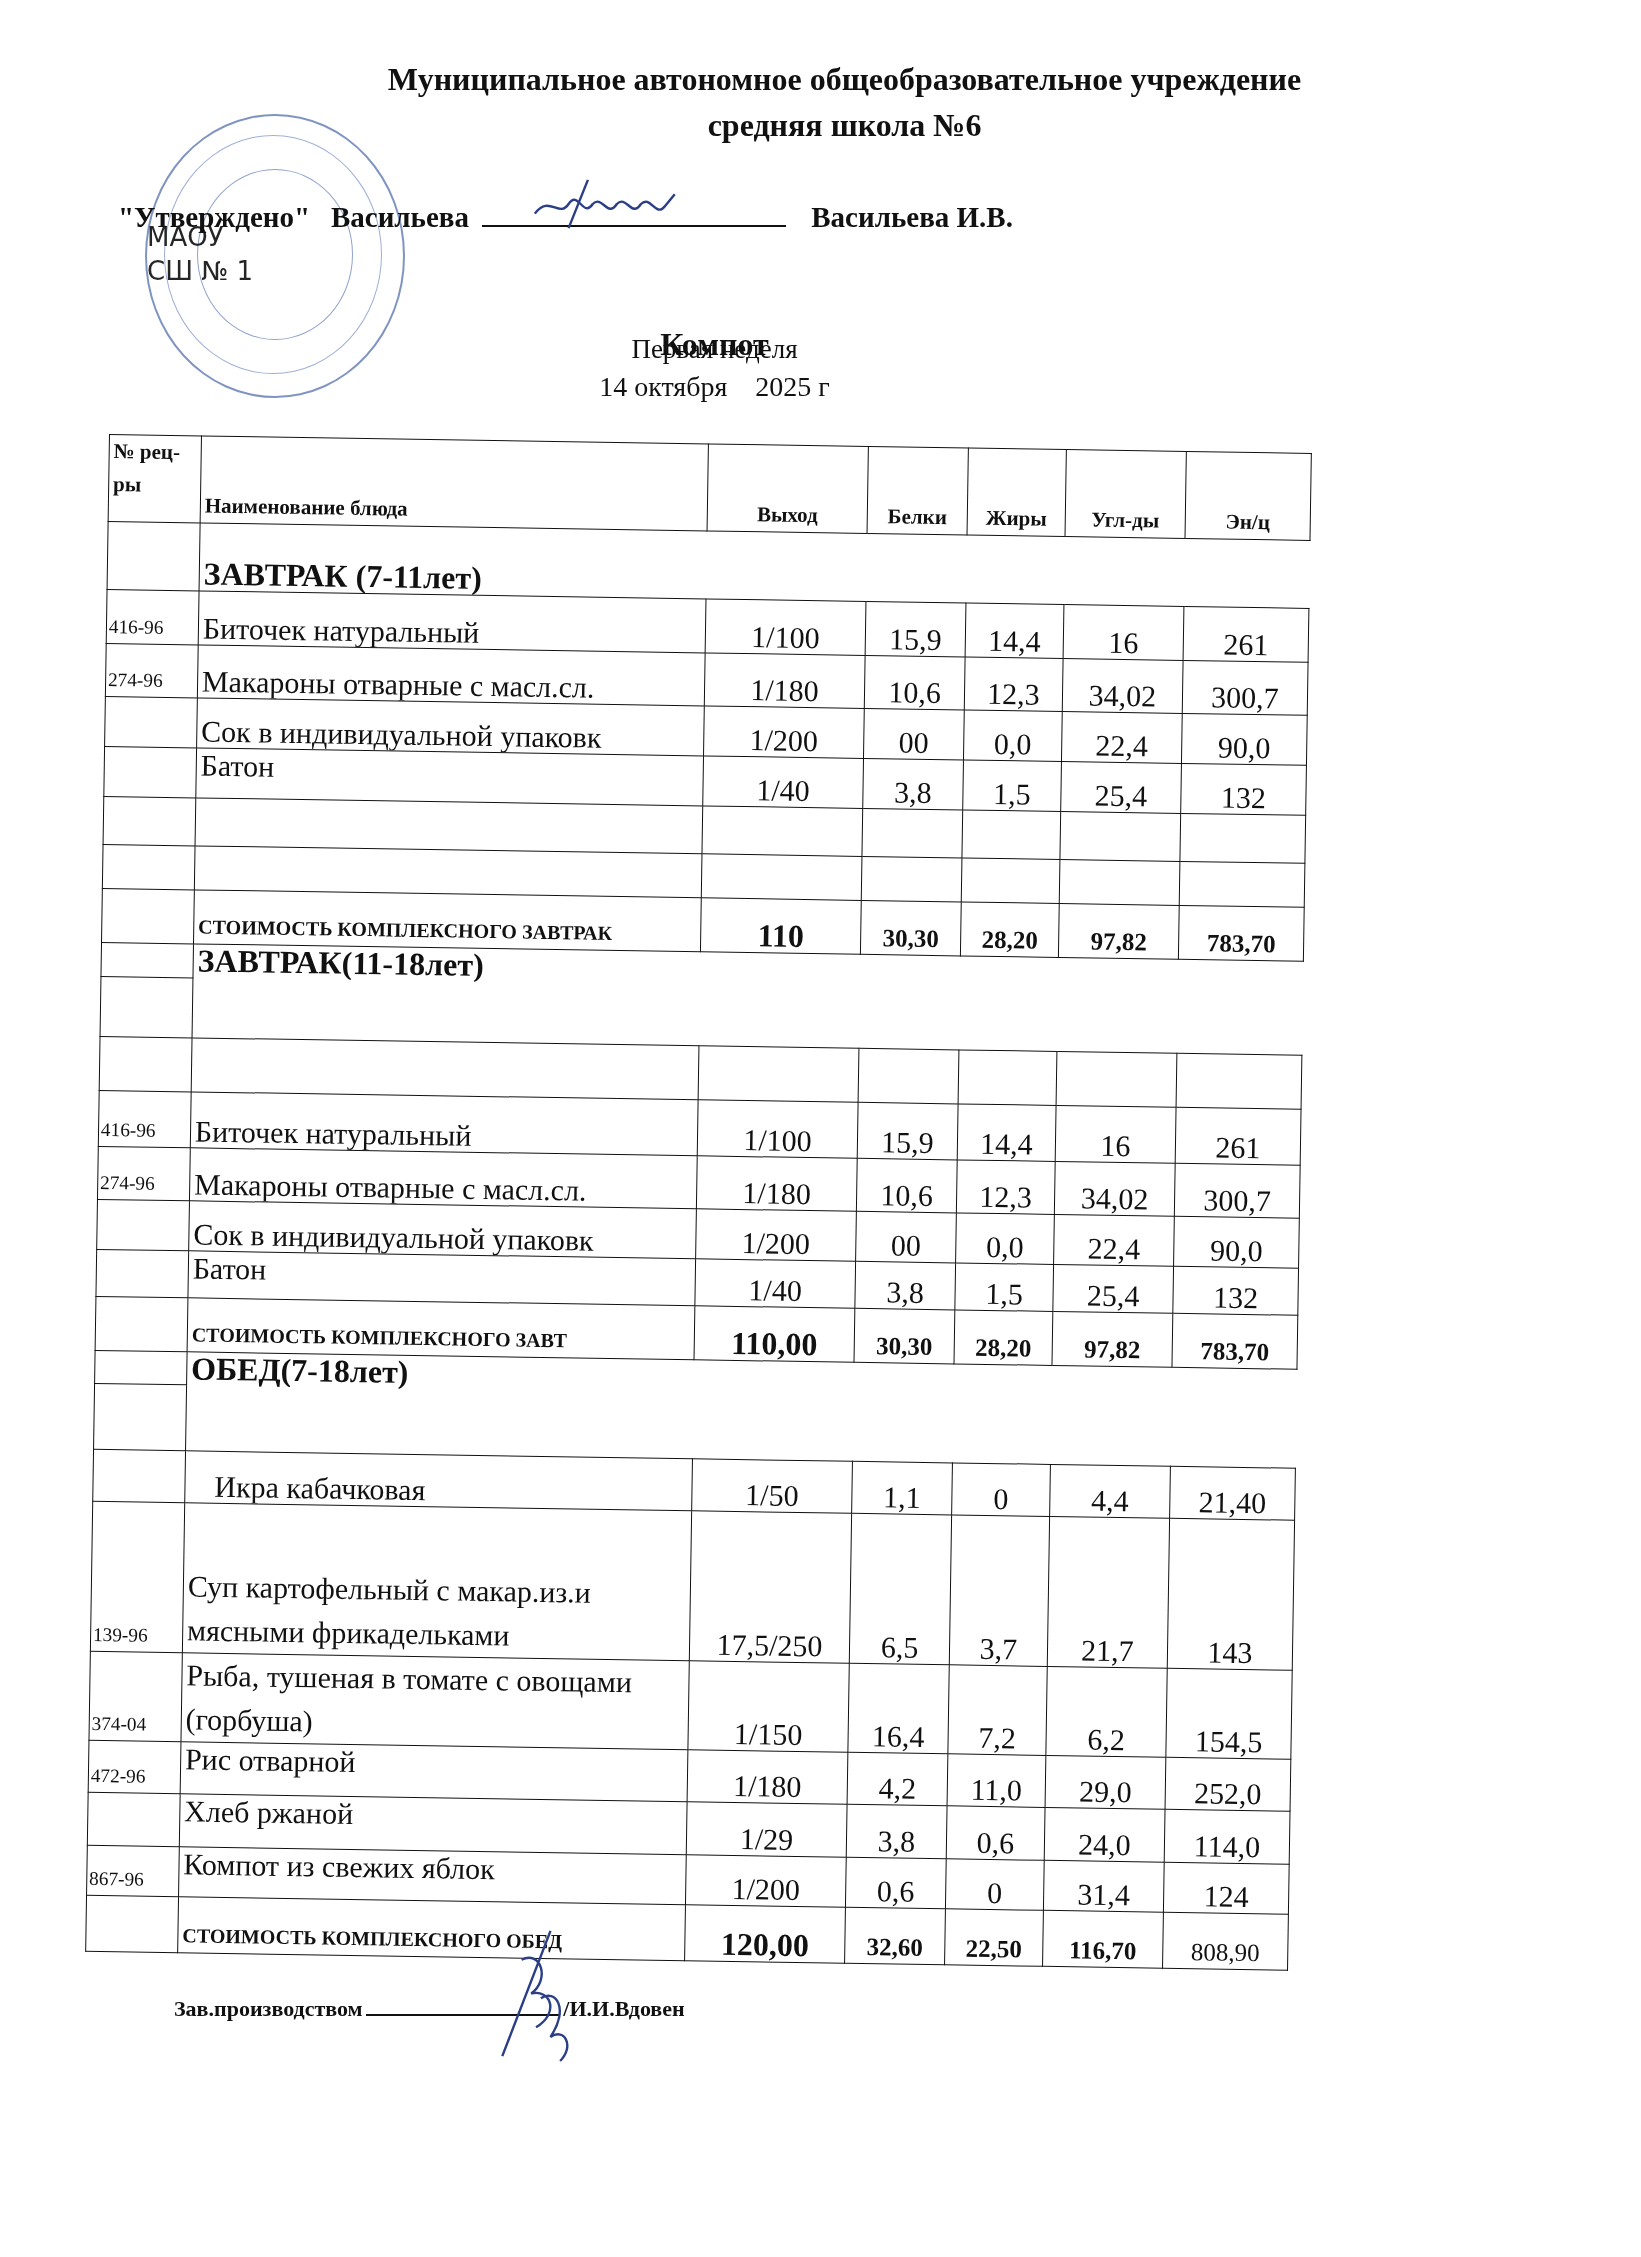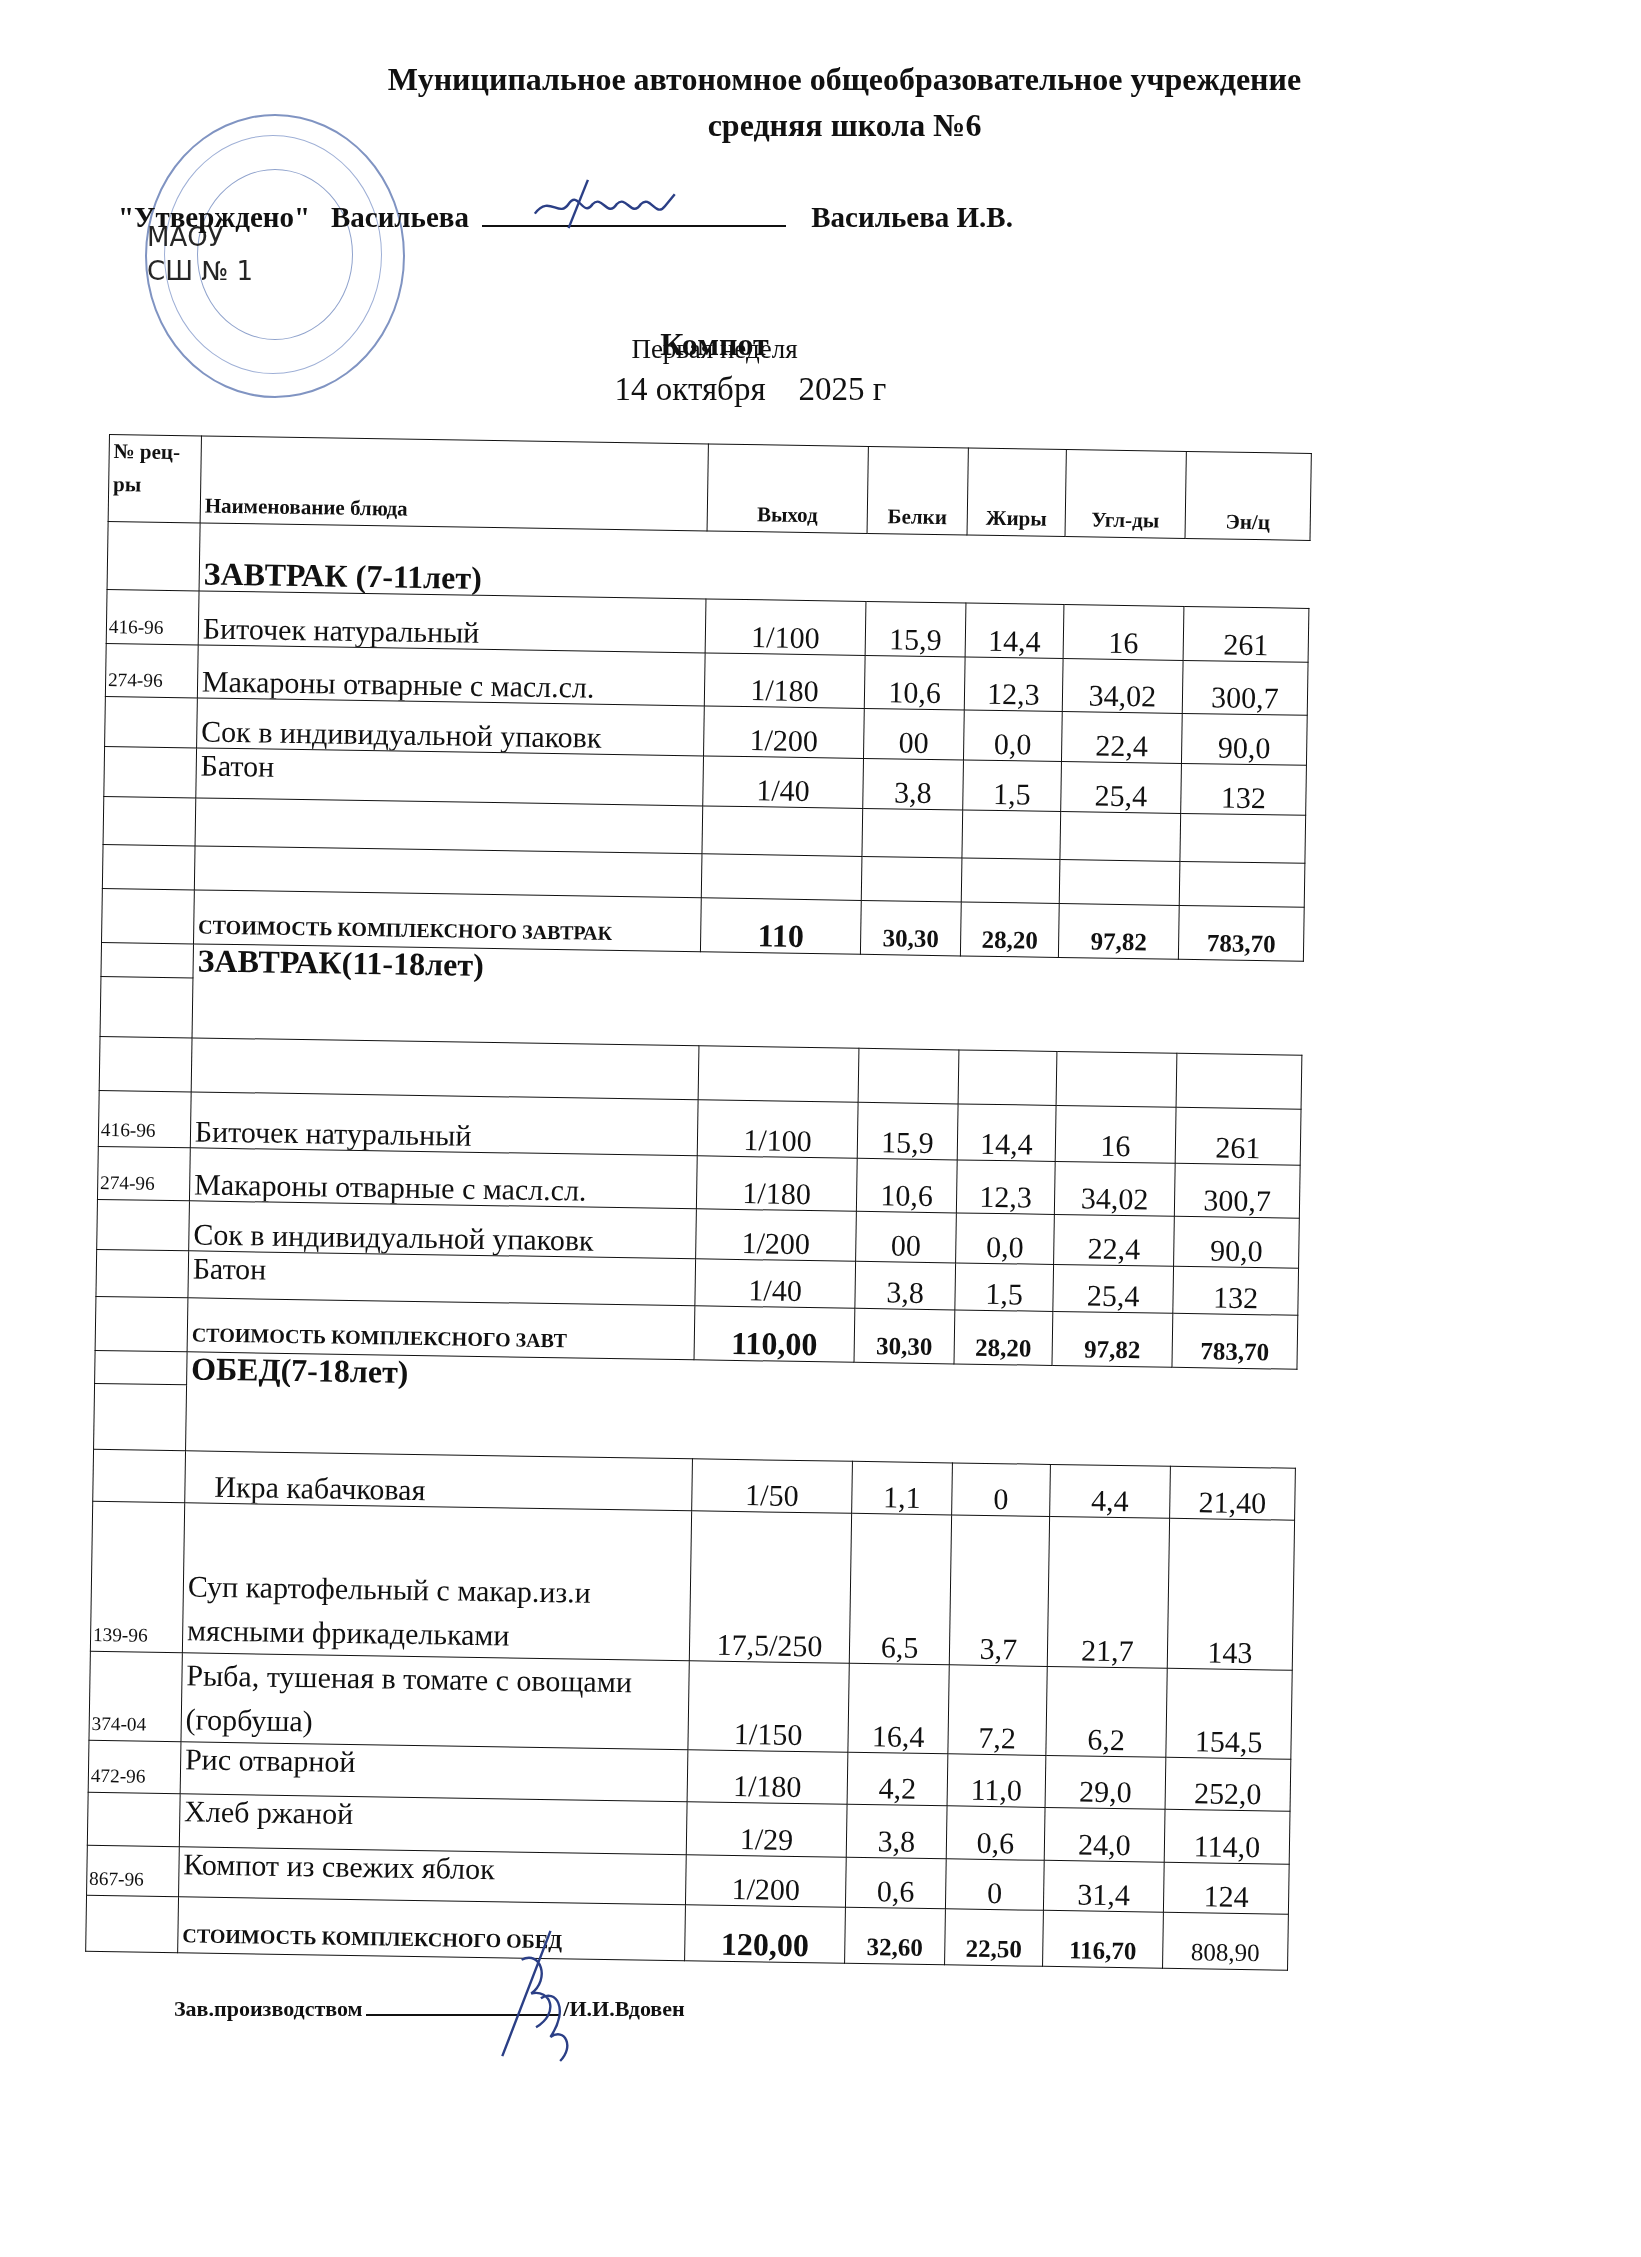--- a/index.html
+++ b/index.html
@@ -51,21 +51,21 @@
     <svg width="193" height="58" style="position:absolute;left:48px;top:-29px" viewBox="0 0 200 60">
       <path class="scribble" d="M5 40 C20 20 30 45 40 30 C50 15 55 45 65 30 C75 20 80 45 90 30 C100 20 105 45 115 30 C125 20 130 45 140 32 L150 20"></path>
       <path class="scribble" d="M60 5 L40 55"></path>
     </svg>
   </span>
   <span style="margin-left:4px;">Васильева И.В.</span>
 </div>
 
 <div class="abs center-txt" style="top:287px; font-size:27px;margin-top:47px;">Первая неделя</div>
 <div class="abs center-txt" style="top:326px; font-size:32px; font-weight:bold;">Компот</div>
-<div class="abs center-txt" style="top:371px; font-size:33px; white-space:pre;margin-left:36px;">14 октября    2025 г</div>
+<div class="abs center-txt" style="top:371px; font-size:28px; white-space:pre;">14 октября    2025 г</div>
 
 <table class="menu">
   <colgroup>
     <col style="width:92px">
       <col style="width:507px">
       <col style="width:160px">
       <col style="width:100px">
       <col style="width:98px">
       <col style="width:120px">
       <col style="width:125px">

